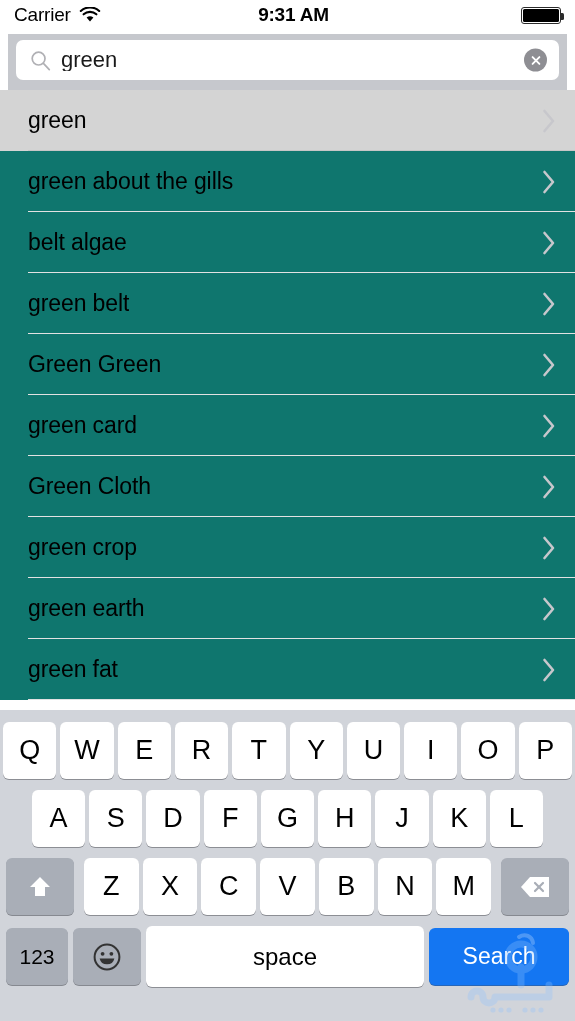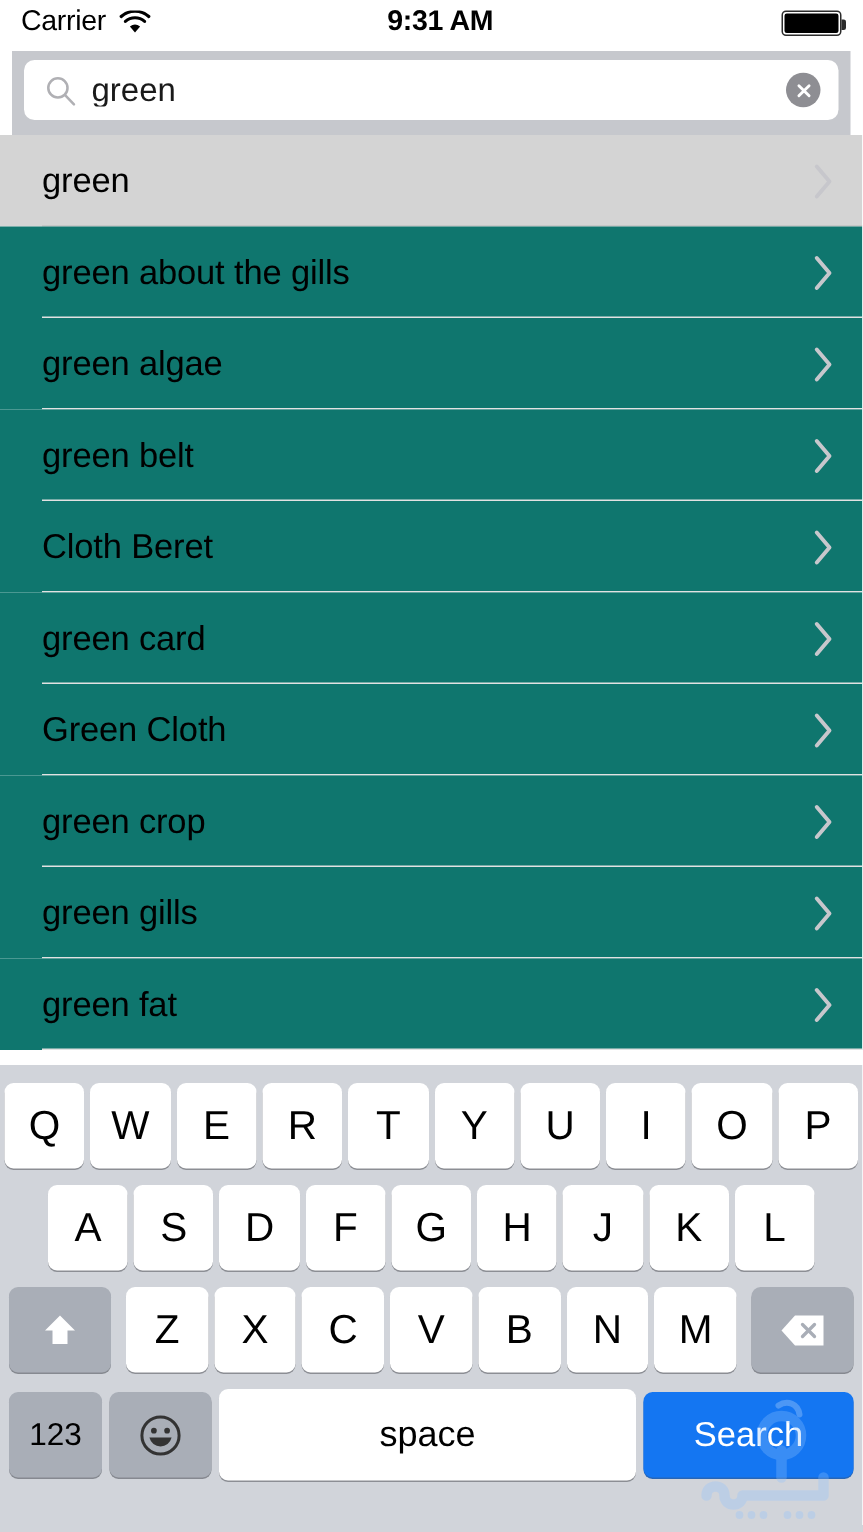--- a/index.html
+++ b/index.html
@@ -200,35 +200,35 @@
         <span class="sep"></span>
       </div>
       <div class="row">
         <span class="label">green about the gills</span>
         <span class="chev"><svg viewBox="0 0 16 26" width="16" height="26" aria-hidden="true">
             <path d="M3.5 3 L12 13 L3.5 23" stroke="#c7c7cc" stroke-width="2.6" fill="none" stroke-linecap="round" stroke-linejoin="round"></path>
           </svg></span>
         <span class="sep"></span>
       </div>
       <div class="row">
-        <span class="label">green algae</span>
+        <span class="label">belt algae</span>
         <span class="chev"><svg viewBox="0 0 16 26" width="16" height="26" aria-hidden="true">
             <path d="M3.5 3 L12 13 L3.5 23" stroke="#c7c7cc" stroke-width="2.6" fill="none" stroke-linecap="round" stroke-linejoin="round"></path>
           </svg></span>
         <span class="sep"></span>
       </div>
       <div class="row">
         <span class="label">green belt</span>
         <span class="chev"><svg viewBox="0 0 16 26" width="16" height="26" aria-hidden="true">
             <path d="M3.5 3 L12 13 L3.5 23" stroke="#c7c7cc" stroke-width="2.6" fill="none" stroke-linecap="round" stroke-linejoin="round"></path>
           </svg></span>
         <span class="sep"></span>
       </div>
       <div class="row">
-        <span class="label">Cloth Beret</span>
+        <span class="label">Green Green</span>
         <span class="chev"><svg viewBox="0 0 16 26" width="16" height="26" aria-hidden="true">
             <path d="M3.5 3 L12 13 L3.5 23" stroke="#c7c7cc" stroke-width="2.6" fill="none" stroke-linecap="round" stroke-linejoin="round"></path>
           </svg></span>
         <span class="sep"></span>
       </div>
       <div class="row">
         <span class="label">green card</span>
         <span class="chev"><svg viewBox="0 0 16 26" width="16" height="26" aria-hidden="true">
             <path d="M3.5 3 L12 13 L3.5 23" stroke="#c7c7cc" stroke-width="2.6" fill="none" stroke-linecap="round" stroke-linejoin="round"></path>
           </svg></span>
@@ -242,21 +242,21 @@
         <span class="sep"></span>
       </div>
       <div class="row">
         <span class="label">green crop</span>
         <span class="chev"><svg viewBox="0 0 16 26" width="16" height="26" aria-hidden="true">
             <path d="M3.5 3 L12 13 L3.5 23" stroke="#c7c7cc" stroke-width="2.6" fill="none" stroke-linecap="round" stroke-linejoin="round"></path>
           </svg></span>
         <span class="sep"></span>
       </div>
       <div class="row">
-        <span class="label">green gills</span>
+        <span class="label">green earth</span>
         <span class="chev"><svg viewBox="0 0 16 26" width="16" height="26" aria-hidden="true">
             <path d="M3.5 3 L12 13 L3.5 23" stroke="#c7c7cc" stroke-width="2.6" fill="none" stroke-linecap="round" stroke-linejoin="round"></path>
           </svg></span>
         <span class="sep"></span>
       </div>
       <div class="row">
         <span class="label">green fat</span>
         <span class="chev"><svg viewBox="0 0 16 26" width="16" height="26" aria-hidden="true">
             <path d="M3.5 3 L12 13 L3.5 23" stroke="#c7c7cc" stroke-width="2.6" fill="none" stroke-linecap="round" stroke-linejoin="round"></path>
           </svg></span>

